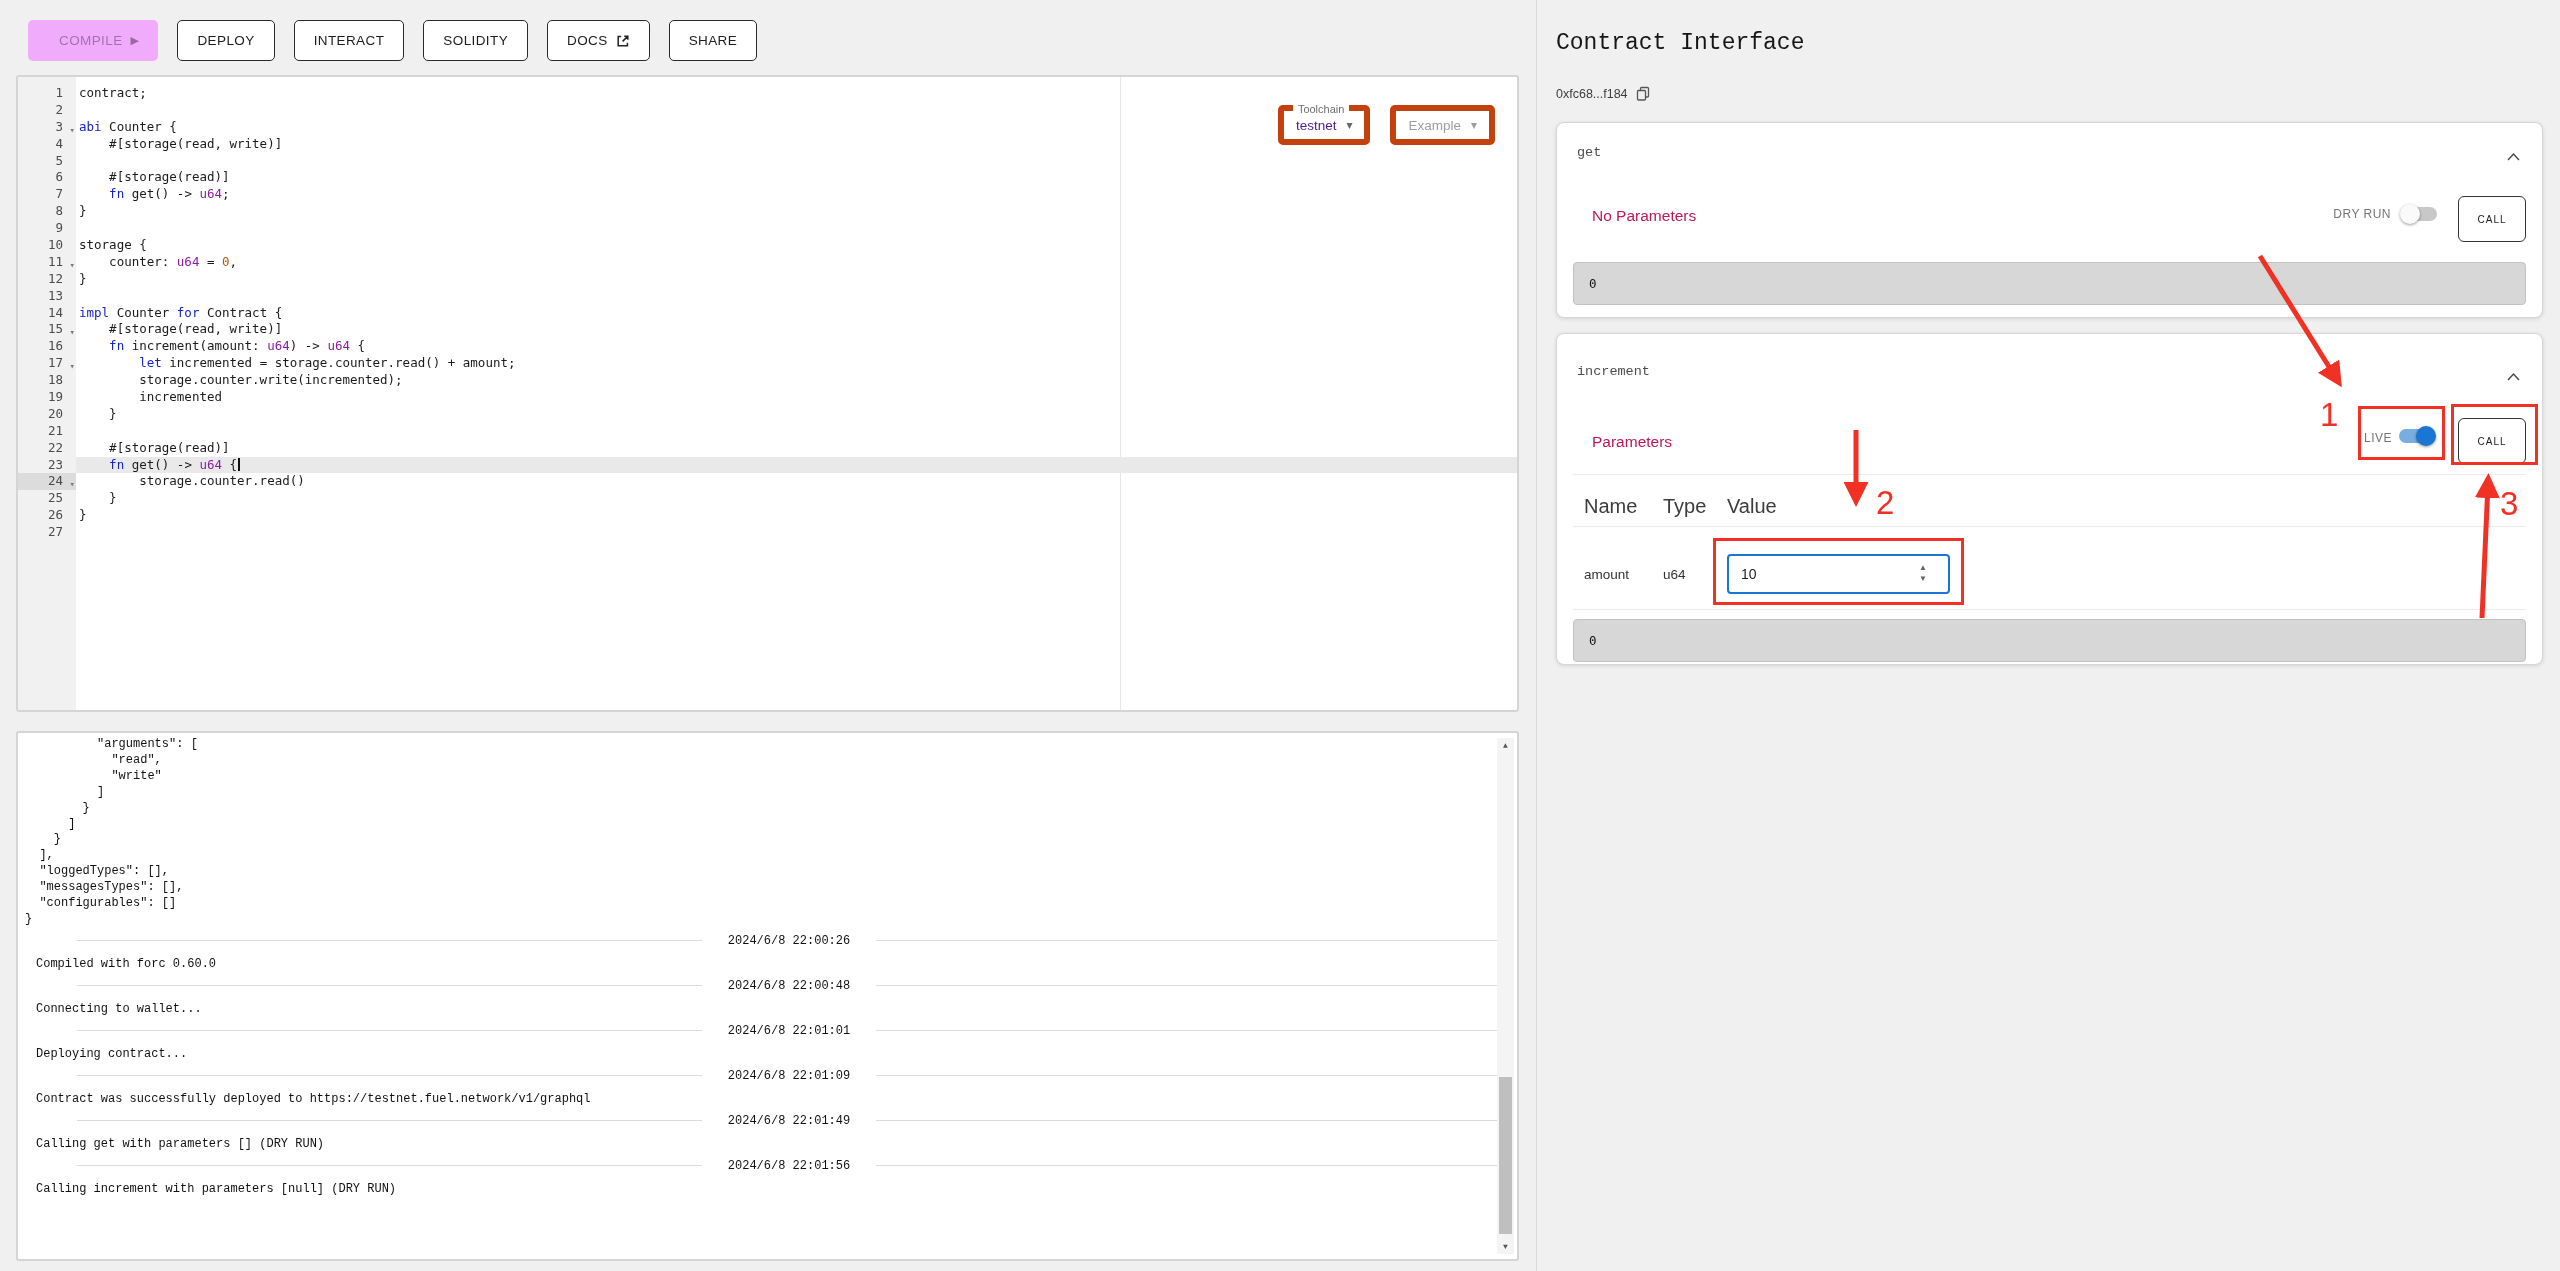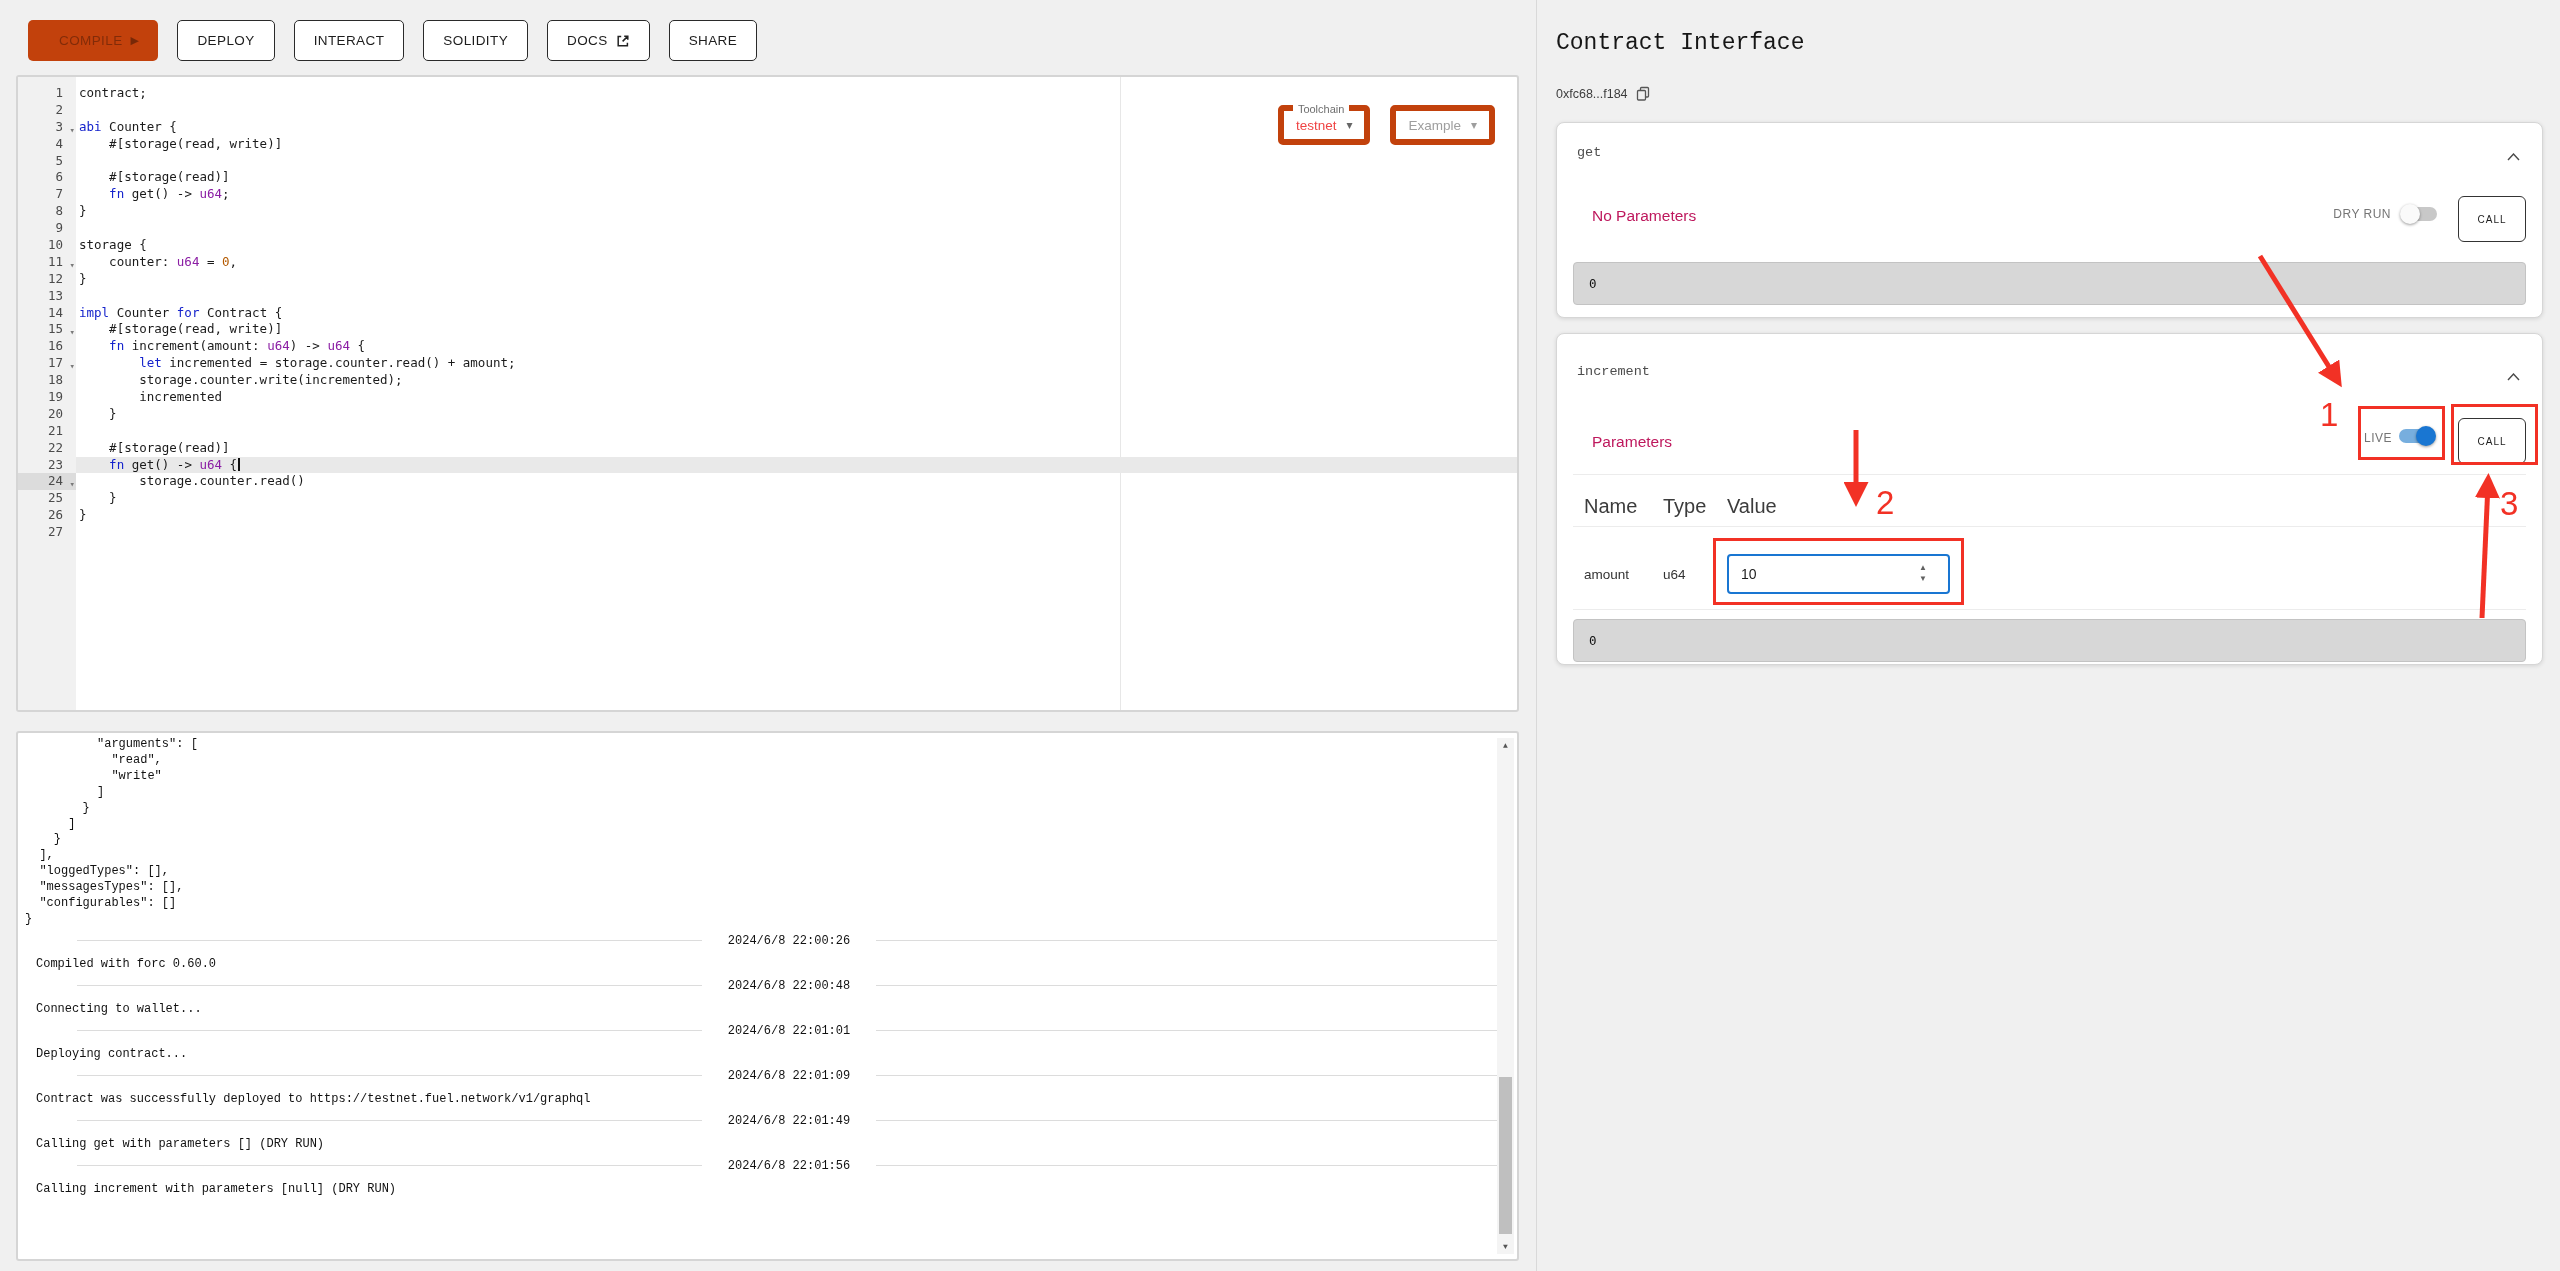--- a/index.html
+++ b/index.html
@@ -5,21 +5,21 @@
   * { margin:0; padding:0; box-sizing:border-box; }
   html,body { background:#e9e9e9; }
   .page { position:relative; width:2560px; height:1271px; background:#f0f0f0;
           font-family:"Liberation Sans", sans-serif; overflow:hidden; }
 
   
   .toolbar { position:absolute; left:28px; top:20px; display:flex; gap:19px; }
   .tbtn { height:41px; padding:0 19px; display:flex; align-items:center; gap:8px;
           background:#fff; border:1px solid #2a2a2a; border-radius:5px;
           font-size:13.5px; letter-spacing:.4px; color:#1d1d1d; cursor:pointer; }
-  .tbtn.compile { background:#c2410c; border:none; color:rgba(0,0,0,.33);padding-left:31px; }
+  .tbtn.compile { background:#f0abfc; border:none; color:rgba(0,0,0,.33);padding-left:31px; }
   .tbtn.compile .play { font-size:11px; color:rgba(0,0,0,.38); }
   .ext-icon svg { display:block; }
 
   
   .editor-card { position:absolute; left:16px; top:75px; width:1503px; height:637px;
                  background:#fff; border:2px solid #d5d5d5; border-radius:3px; }
   .editor { position:absolute; inset:0; display:flex; overflow:hidden;
             font-family:"DejaVu Sans Mono", monospace; font-size:12.5px; line-height:16.9px; }
   .gutter { width:58px; background:#f1f1f1; color:#4b4b4b; text-align:right; padding-top:8px; }
   .gline { position:relative; height:16.9px; padding-right:13px; }
@@ -32,21 +32,21 @@
   .kw { color:#1523cc; } .ty { color:#8b1ea4; } .nm { color:#b35900; }
   .caret { display:inline-block; width:1.5px; height:13px; background:#111;
            vertical-align:-2px; margin-left:1px; }
 
   .tc-group { position:absolute; top:28px; right:22px; display:flex; gap:20px; }
   .select { position:relative; height:40px; border:6px solid #c2410c; border-radius:5px;
             background:#fff; display:flex; align-items:center; gap:10px; padding:0 12px;
             font-size:13.5px; cursor:pointer; }
   .select .flabel { position:absolute; top:-8px; left:9px; background:#fff; padding:0 5px;
                     font-size:11px; color:#6f6f6f; }
-  .select .val { color:#ef4444; }
+  .select .val { color:#4c1d95; }
   .select .dcaret { font-size:12px; color:#666; }
   .select.example .val, .select.example .dcaret { color:#9e9e9e; }
 
   
   .terminal-card { position:absolute; left:16px; top:731px; width:1503px; height:530px;
                    background:#fff; border:2px solid #d5d5d5; border-radius:3px; overflow:hidden;
                    font-family:"Liberation Mono", monospace; font-size:12px; color:#111; }
   #term-json { font-family:inherit; font-size:12px; line-height:15.9px; padding:4px 0 0 7px; }
   .entries { margin-left:7px; }
   .tdiv { display:flex; align-items:center; margin:6px 16px 0 52px; }

